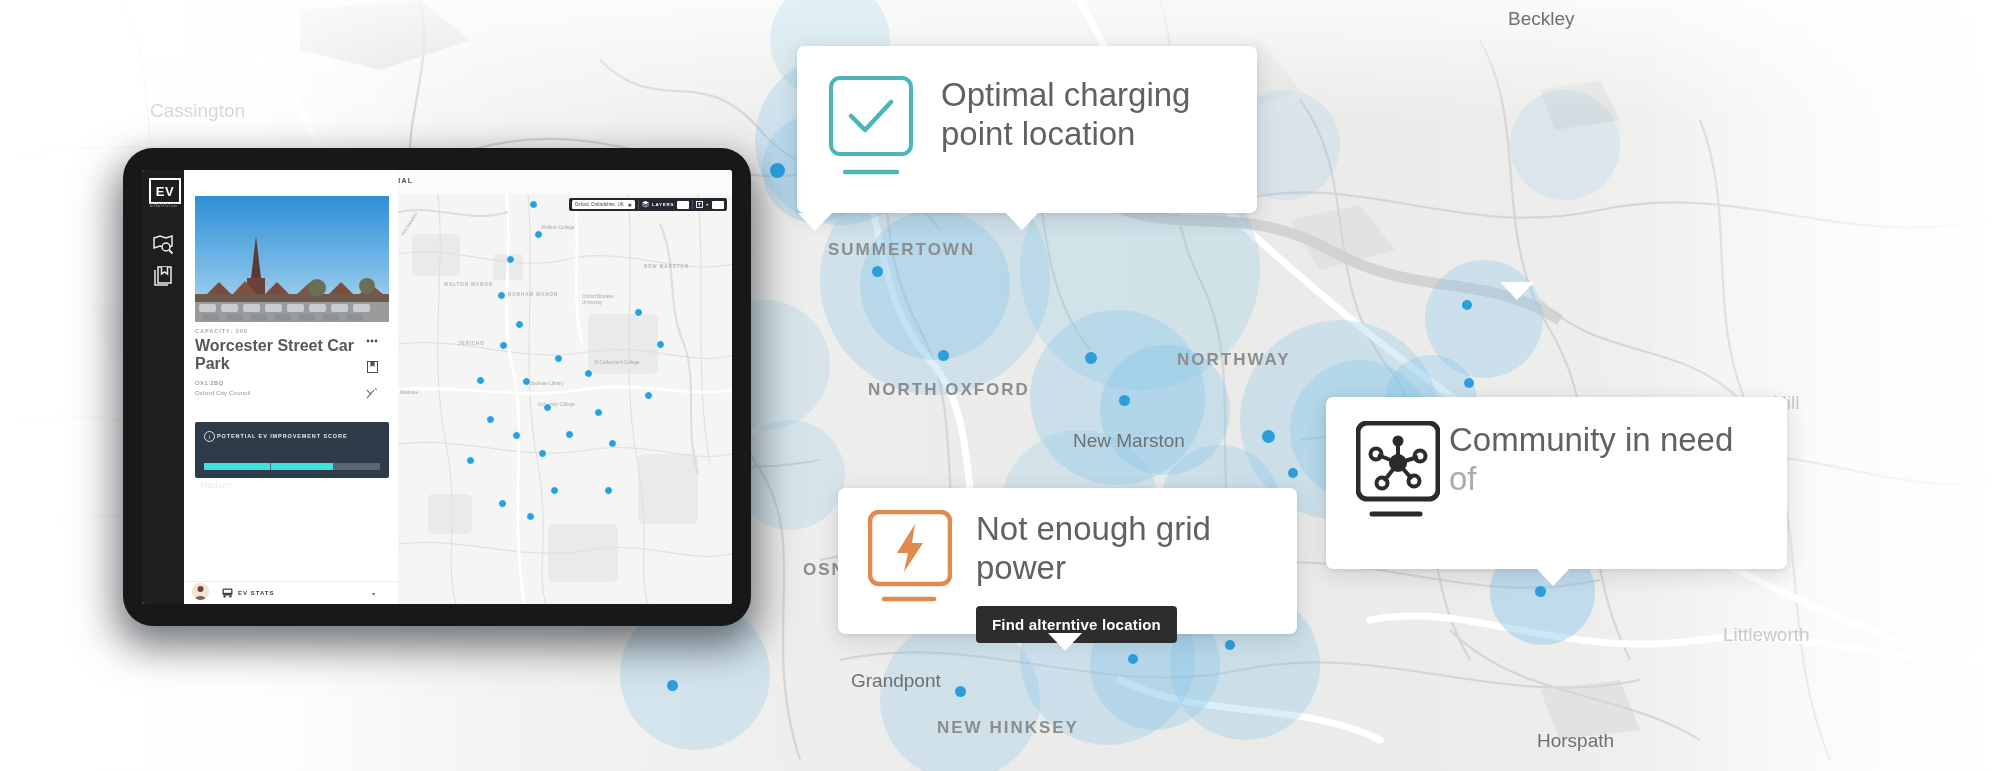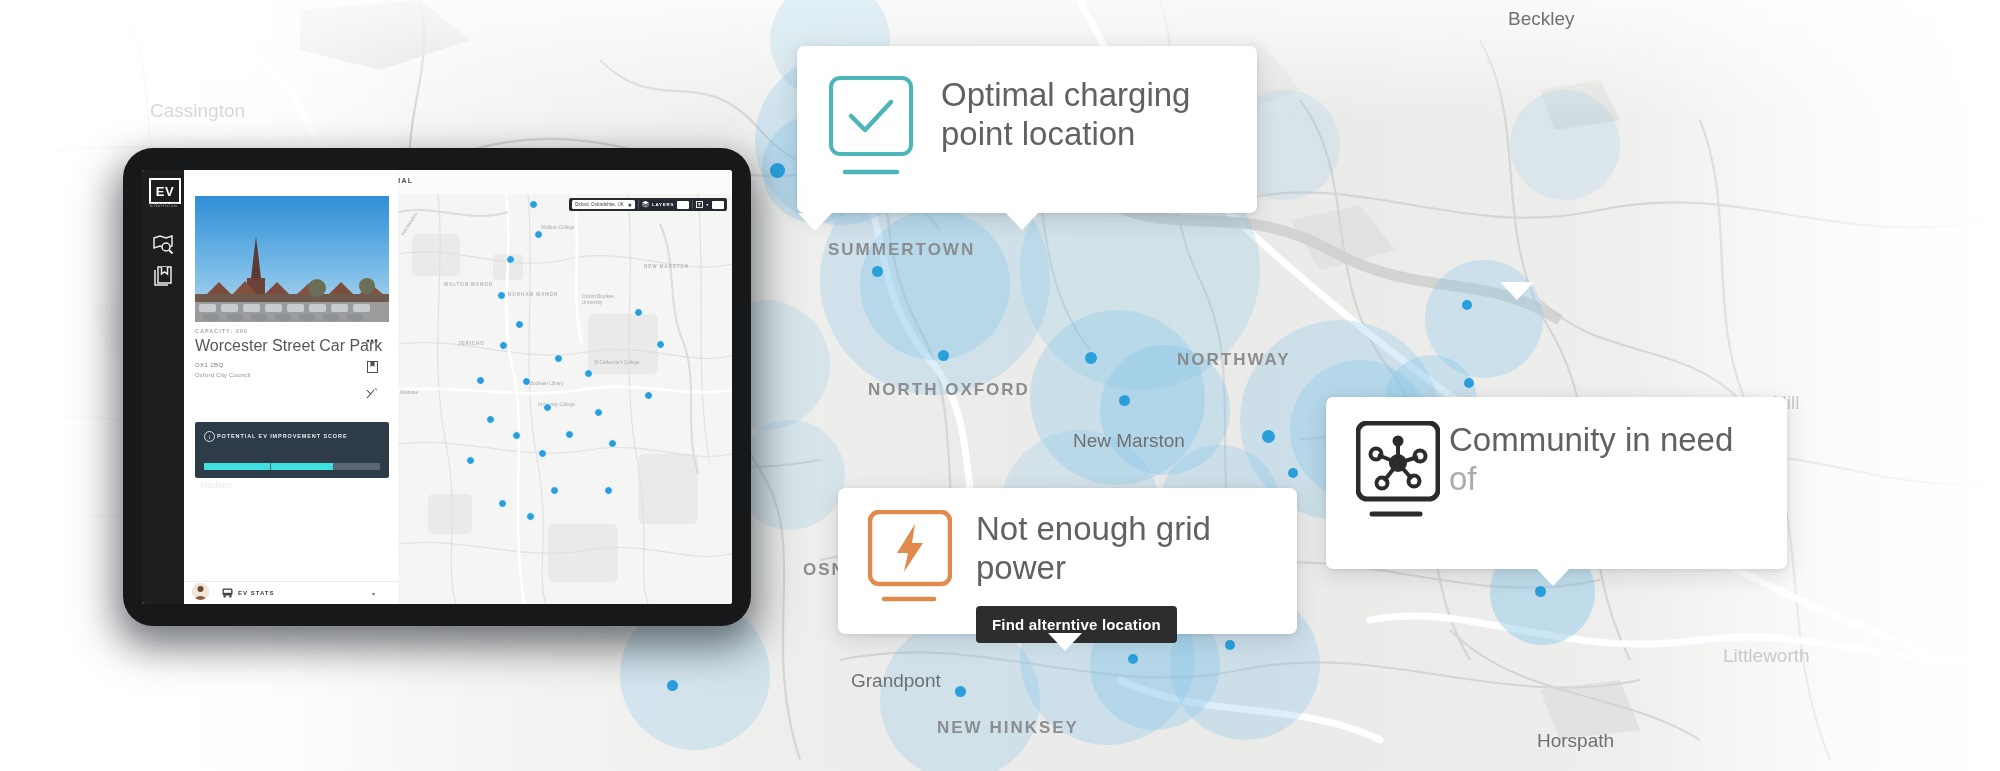--- a/index.html
+++ b/index.html
@@ -65,21 +65,21 @@
   .t-sb-ico{position:absolute;left:9px;width:24px;height:24px;}
 
   .t-panel{position:absolute;left:42px;top:0;width:214px;height:434px;background:#fff;}
   .t-header{position:absolute;left:42px;top:0;width:548px;height:24px;background:#fbfbfb;}
   .t-back{position:absolute;left:54px;top:5px;color:#4a4c4e;font-size:13px;line-height:14px;}
   .t-title{position:absolute;left:42px;top:7px;width:300px;text-align:center;color:#4e5052;font-size:7px;letter-spacing:1.3px;font-weight:700;}
 
   .t-photo{position:absolute;left:53px;top:26px;width:194px;height:126px;overflow:hidden;background:#8cc4e8;}
   .t-meta{position:absolute;left:53px;top:158px;width:194px;}
   .t-cap{color:#a6a8aa;font-size:5.5px;letter-spacing:1px;font-weight:700;}
-  .t-name{color:#55585a;font-size:16px;line-height:1.12;margin-top:3px;font-weight:400;}
+  .t-name{color:#55585a;font-size:16px;line-height:1.12;margin-top:3px;font-weight:700;}
   .t-post{color:#7b7e80;font-size:6px;margin-top:7px;letter-spacing:.4px;}
   .t-council{color:#8b8e90;font-size:6px;margin-top:4px;letter-spacing:.2px;}
   .t-acts{position:absolute;right:6px;top:0;width:22px;}
   .t-act{height:26px;display:flex;align-items:center;justify-content:center;color:#4b4e50;}
 
   .t-score{position:absolute;left:53px;top:252px;width:194px;height:56px;background:#2e3b49;border-radius:2px;}
   .t-score-lbl{position:absolute;left:22px;top:11px;color:#e6eaee;font-size:5.5px;letter-spacing:.9px;font-weight:700;}
   .t-score-ico{position:absolute;left:9px;top:9px;width:9px;height:9px;border-radius:50%;border:1px solid #dfe4e9;color:#dfe4e9;font-size:6px;display:flex;align-items:center;justify-content:center;}
   .t-score-val{position:absolute;left:5px;top:26px;color:#e8ecef;font-size:9px;margin-top:32px;}
   .t-bar{position:absolute;left:9px;top:41px;width:176px;height:7px;background:#5b6672;border-radius:1px;overflow:hidden;display:flex;gap:1px;}
@@ -204,21 +204,21 @@
     <div class="mlabel town" style="left:1508px;top:8px">Beckley</div>
     <div class="mlabel caps" style="left:828px;top:240px">SUMMERTOWN</div>
     <div class="mlabel caps" style="left:868px;top:380px">NORTH OXFORD</div>
     <div class="mlabel caps" style="left:1177px;top:350px">NORTHWAY</div>
     <div class="mlabel town" style="left:1073px;top:430px">New Marston</div>
     <div class="mlabel town faint2" style="left:1211px;top:140px">field</div>
     <div class="mlabel town faint2" style="left:1773px;top:392px">Hill</div>
     <div class="mlabel caps" style="left:803px;top:560px">OSNEY</div>
     <div class="mlabel town" style="left:851px;top:670px">Grandpont</div>
     <div class="mlabel caps" style="left:937px;top:718px">NEW HINKSEY</div>
-    <div class="mlabel town faint2" style="left:1723px;top:645px">Littleworth</div>
+    <div class="mlabel town faint2" style="left:1723px;top:624px">Littleworth</div>
     <div class="mlabel town" style="left:1537px;top:730px">Horspath</div>
   </div>
 
   <div class="card" style="left:797px;top:46px;width:460px;height:167px;">
     <div class="inner" style="padding:30px 40px 30px 32px;gap:28px;">
       <div class="ico iconbox">
         <svg width="84" height="86" viewBox="0 0 84 86">
           <rect x="2" y="2" width="80" height="76" rx="9" fill="none" stroke="#4cb5ba" stroke-width="4"></rect>
           <path d="M22 40 L36 54 L62 26" fill="none" stroke="#4cb5ba" stroke-width="4.5" stroke-linecap="round" stroke-linejoin="round"></path>
         </svg>

